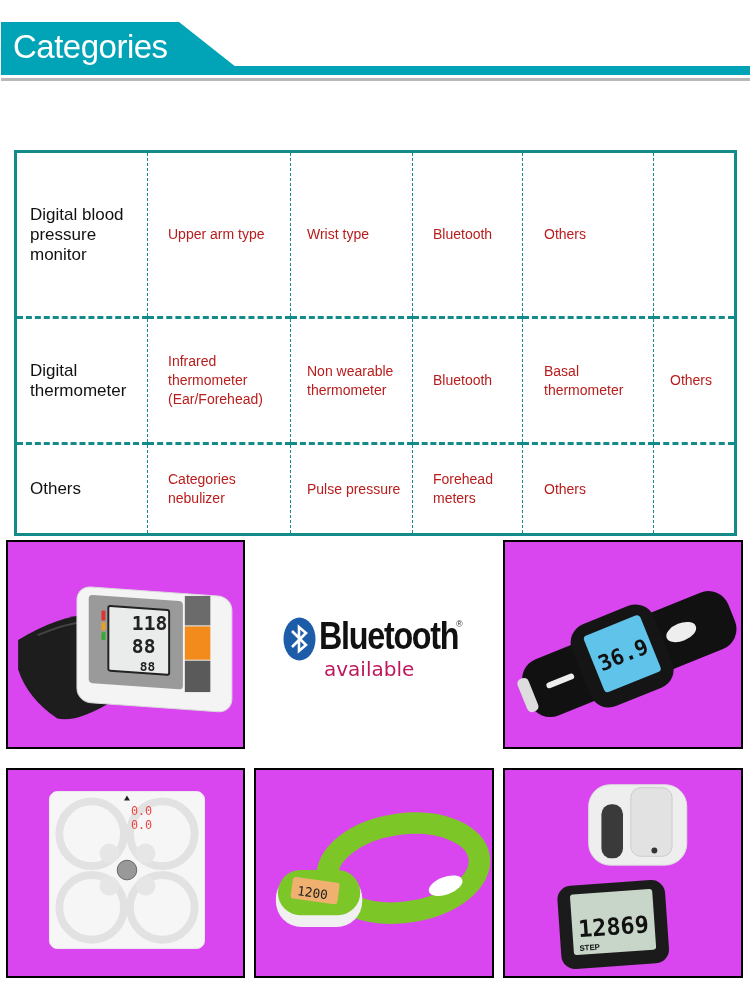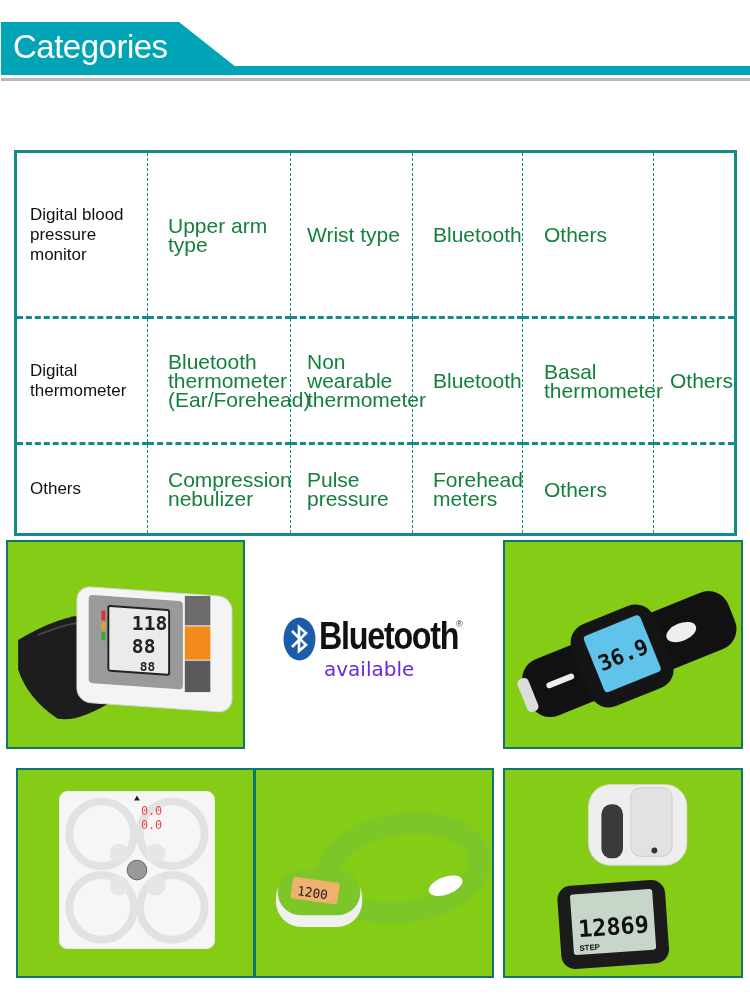--- a/index.html
+++ b/index.html
@@ -19,47 +19,47 @@
     position: absolute; left: 12px; top: 6px; font-size: 33px; color: #ffffff;
     font-family: "Liberation Sans", sans-serif; letter-spacing: -0.5px;
   }
 
   
   .cat-table {
     position: absolute; left: 14px; top: 110px; width: 720px; height: 386px;
     border: 3px solid #138b8b; border-collapse: collapse; table-layout: fixed; margin-top: 40px;
   }
   .cat-table td {
-    font-size: 21px; line-height: 19px; vertical-align: middle;
+    font-size: 14px; line-height: 19px; vertical-align: middle;
     border-right: 1px dashed #138b8b; border-bottom: 3px dashed #138b8b;
-    padding: 0 0 0 18px; color: #15803d;
+    padding: 0 0 0 18px; color: #b91c1c;
   }
   .cat-table tr:last-child td { border-bottom: none; }
   .cat-table td:last-child { border-right: none; }
   .cat-table td.head { font-size: 17px; line-height: 20px; padding-left: 13px; color: #111; }
   .cat-table td.c1 { padding-left: 20px; }
   .cat-table td.c2 { padding-left: 16px; }
   .cat-table td.c3 { padding-left: 20px; }
   .cat-table td.c4 { padding-left: 21px; }
   .cat-table td.c5 { padding-left: 16px; }
 
   
-  .panel { position: absolute; border: 2px solid #0f766e; background: #84cc16; overflow: hidden; }
+  .panel { position: absolute; border: 2px solid #000000; background: #d946ef; overflow: hidden; }
   .p1 { left: 6px; top: 540px; width: 239px; height: 209px; }
   .p2 { left: 503px; top: 540px; width: 240px; height: 209px; }
-  .p3 { left: 16px; top: 768px; width: 239px; height: 210px; text-align: right; }
+  .p3 { left: 6px; top: 768px; width: 239px; height: 210px; text-align: right; }
   .p4 { left: 254px; top: 768px; width: 240px; height: 210px; }
   .p5 { left: 503px; top: 768px; width: 240px; height: 210px; }
   .panel svg { display: block; width: 100%; height: 100%; }
 
   .bt-logo { position: absolute; left: 283px; top: 615px; width: 190px; height: 70px; }
   .bt-word { position: absolute; left: 36px; top: 0; font-size: 38px; font-weight: bold; color: #111;
              font-family: "Liberation Sans", sans-serif; letter-spacing: -1.5px; transform: scaleX(0.85); transform-origin: left top; }
   .bt-reg { position: absolute; left: 173px; top: 4px; font-size: 9px; color: #333; }
-  .bt-sub { position: absolute; left: 41px; top: 42px; font-size: 20px; color: #6d28d9; font-family: "DejaVu Sans", sans-serif; }
+  .bt-sub { position: absolute; left: 41px; top: 42px; font-size: 20px; color: #be185d; font-family: "DejaVu Sans", sans-serif; }
   .bt-icon { position: absolute; left: 0; top: 2px; width: 33px; height: 44px; }
 </style>
 </head>
 <body>
 
 <div class="banner">
   <div class="banner-tab"></div>
   <div class="banner-bar"></div>
   <div class="banner-line"></div>
   <div class="banner-title">Categories</div>
@@ -78,29 +78,29 @@
       <tr style="height:86px">
     <td class="head">Digital blood pressure monitor</td>
     <td class="c1">Upper arm type</td>
     <td class="c2">Wrist type</td>
     <td class="c3">Bluetooth</td>
     <td class="c4">Others</td>
     <td class="c5"></td>
   </tr>
   <tr style="height:65px">
     <td class="head">Digital thermometer</td>
-    <td class="c1">Bluetooth thermometer (Ear/Forehead)</td>
+    <td class="c1">Infrared thermometer (Ear/Forehead)</td>
     <td class="c2">Non wearable thermometer</td>
     <td class="c3">Bluetooth</td>
     <td class="c4">Basal thermometer</td>
     <td class="c5">Others</td>
   </tr>
   <tr style="height:47px">
     <td class="head">Others</td>
-    <td class="c1">Compression nebulizer</td>
+    <td class="c1">Categories nebulizer</td>
     <td class="c2">Pulse pressure</td>
     <td class="c3">Forehead meters</td>
     <td class="c4">Others</td>
     <td class="c5"></td>
   </tr>
 </tbody>
   </table>
 
 <div class="panel p1">
   <svg viewBox="0 0 239 209">

